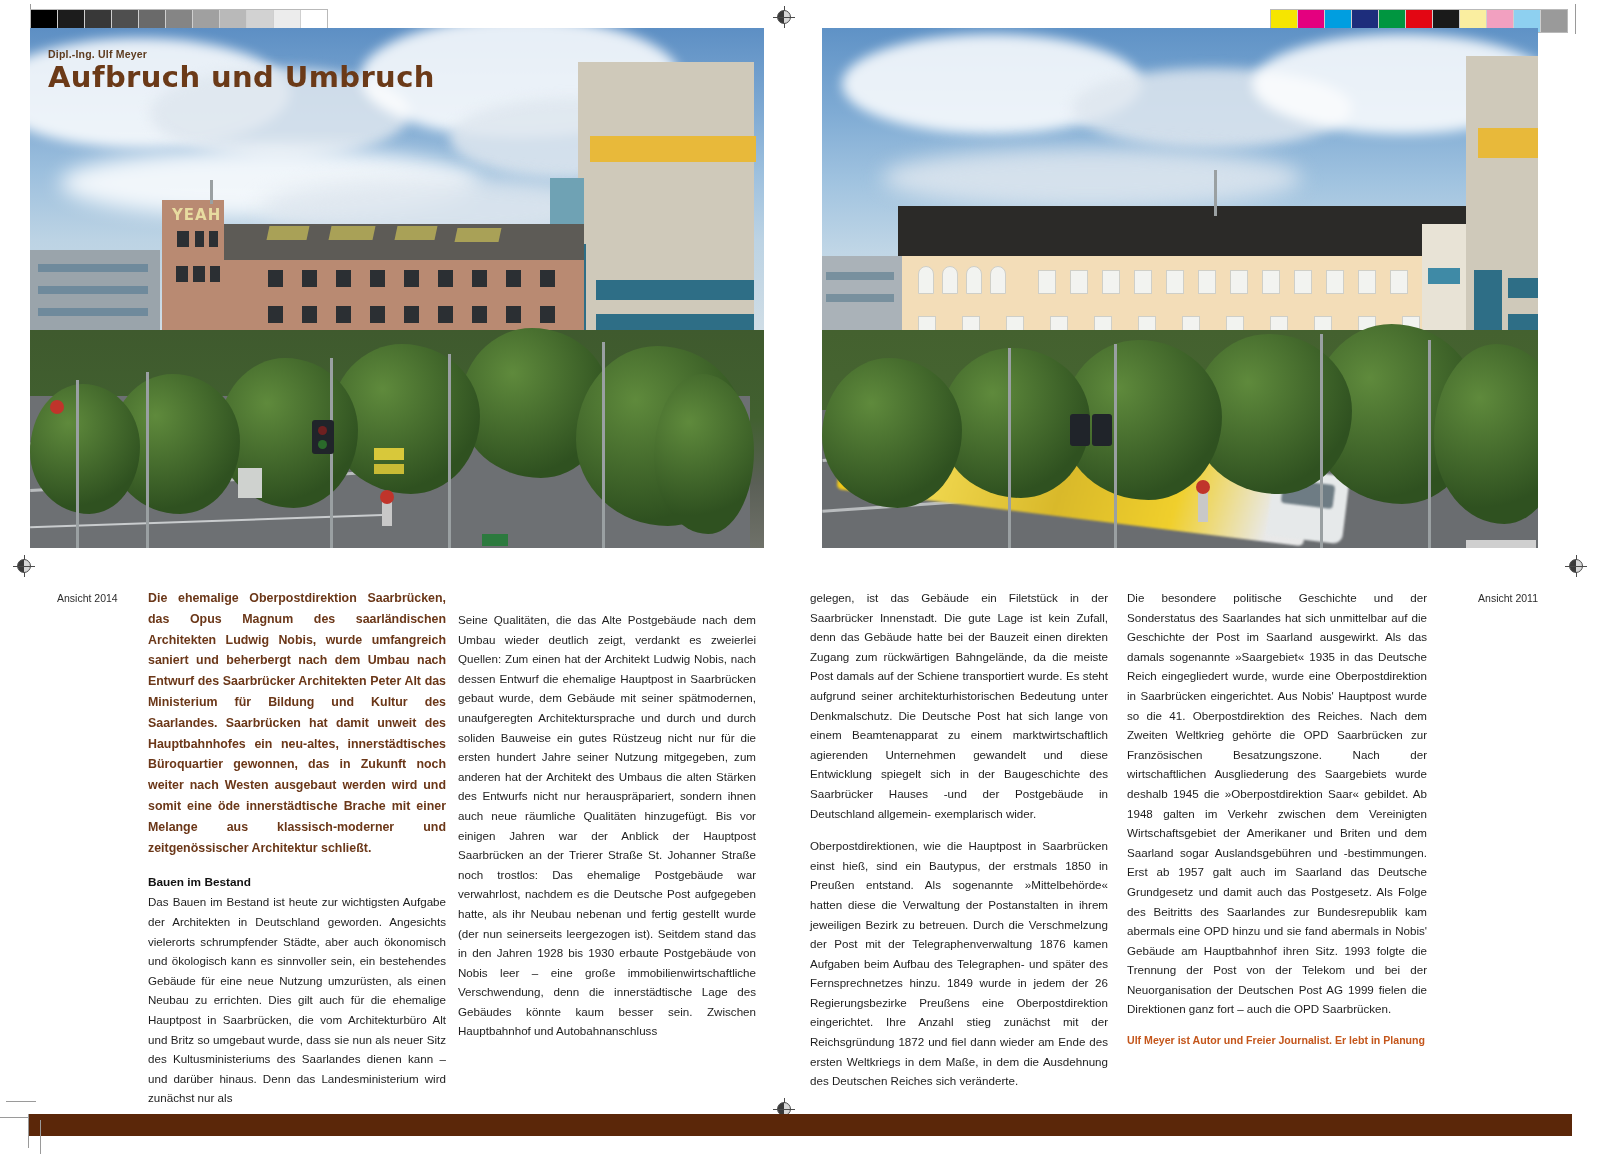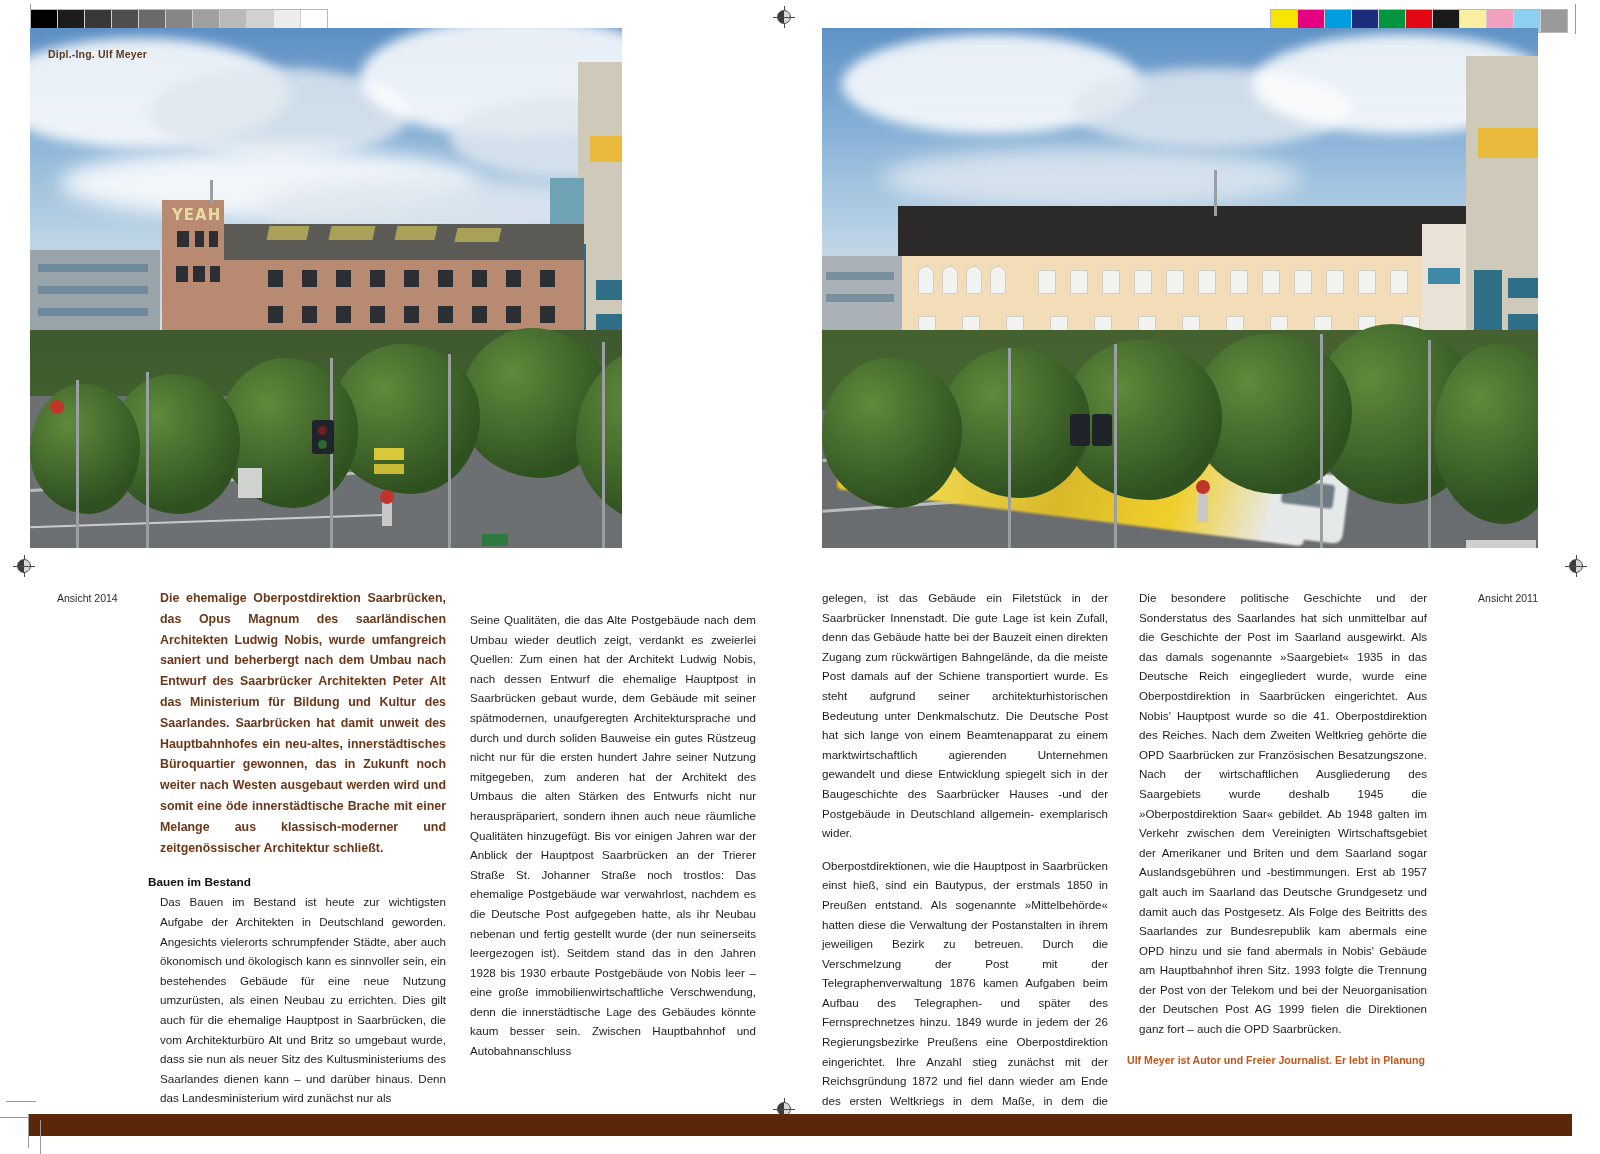--- a/index.html
+++ b/index.html
@@ -26,21 +26,21 @@
        linear-gradient(90deg,#3a3a3a 50%,#d8d8d8 50%);}
 
   
   .photo{position:absolute;overflow:hidden;background:#8fb4d6;}
   .photo .sky{position:absolute;left:0;top:0;right:0;height:58%;
        background:linear-gradient(#5d8fc4 0%,#7da8d2 26%,#9dc0de 48%,#bcd3e4 70%,#cfdde6 100%);}
   .cloud{position:absolute;border-radius:50%;background:rgba(255,255,255,.85);filter:blur(6px);}
   .cloud.d{background:rgba(222,230,238,.85);}
 
   
-  #photoL{left:30px;top:28px;width:592px;height:520px;}
+  #photoL{left:30px;top:28px;width:720px;height:520px;padding-left:14px;}
   #photoR{left:822px;top:28px;width:716px;height:520px;}
 
   .oldbuild{position:absolute;background:#b98a72;}
   .oldroof{position:absolute;background:#5d5b56;}
   .win{position:absolute;background:#2b2f33;}
   .newbuild{position:absolute;background:#f3ddb8;}
   .newroof{position:absolute;background:#2b2a28;}
   .nwin{position:absolute;background:#f2f3f0;border:1px solid #cfcfc8;box-sizing:border-box;}
   .modern{position:absolute;background:#cfc9ba;}
   .modernband{position:absolute;background:#e8b93a;}
@@ -70,21 +70,21 @@
   #capL{left:57px;top:592px;}
   #capR{right:62px;top:592px;}
 
   
   .col{position:absolute;top:588px;width:298px;}
   #col1{left:148px;}
   #col2{left:458px;}
   #col3{left:810px;}
   #col4{left:1127px;}
 
-  .lead p,.body p{margin:0 0 13px 12px;}
+  .lead p,.body p{margin:0 0 13px 0;}
   .lead{font-size:12.4px;line-height:20.8px;font-weight:bold;color:#6b3718;
         text-align:justify;font-family:"Liberation Sans",sans-serif;}
   .body{font-size:11.6px;line-height:19.6px;color:#1d1d1d;text-align:justify;}
   .body p{text-align:justify;}
   h3.sub{font-size:11.8px;font-weight:bold;color:#111;margin:16px 0 1px 0;line-height:17px;}
   .byline{font-size:10.6px;font-weight:bold;color:#c4561b;margin-top:14px;line-height:15px;}
 
   
   .footbar{position:absolute;left:28px;bottom:18px;width:1544px;height:22px;background:#5b2709;}
   .cropline{position:absolute;background:#9a9a9a;}
@@ -299,20 +299,21 @@
     <div style="position:absolute;left:248px;top:386px;width:20px;height:32px;background:#20242a;border-radius:3px;"></div>
     <div style="position:absolute;left:270px;top:386px;width:20px;height:32px;background:#20242a;border-radius:3px;"></div>
     <div style="position:absolute;left:376px;top:460px;width:10px;height:34px;background:#c8c8c8;"></div>
     <div style="position:absolute;left:374px;top:452px;width:14px;height:14px;border-radius:50%;background:#c0342b;"></div>
 
     <div style="position:absolute;left:644px;top:512px;width:70px;height:8px;background:#cfcfcf;"></div>
   </div>
 
   <div class="headwrap">
     <div class="kicker">Dipl.-Ing. Ulf Meyer</div>
+    <div class="headline">Aufbruch und Umbruch</div>
   </div>
 
   <div class="caption" id="capL">Ansicht 2014</div>
   <div class="caption" id="capR">Ansicht 2011</div>
 
   <div class="col" id="col1">
     <div class="lead">
       <p>Die ehemalige Oberpostdirektion Saarbrücken, das Opus Magnum des saarländischen Architekten Ludwig Nobis, wurde umfangreich saniert und beherbergt nach dem Umbau nach Entwurf des Saarbrücker Architekten Peter Alt das Ministerium für Bildung und Kultur des Saarlandes. Saarbrücken hat damit unweit des Hauptbahnhofes ein neu-altes, innerstädtisches Büroquartier gewonnen, das in Zukunft noch weiter nach Westen ausgebaut werden wird und somit eine öde innerstädtische Brache mit einer Melange aus klassisch-moderner und zeitgenössischer Architektur schließt.</p>
     </div>
     <h3 class="sub">Bauen im Bestand</h3>

